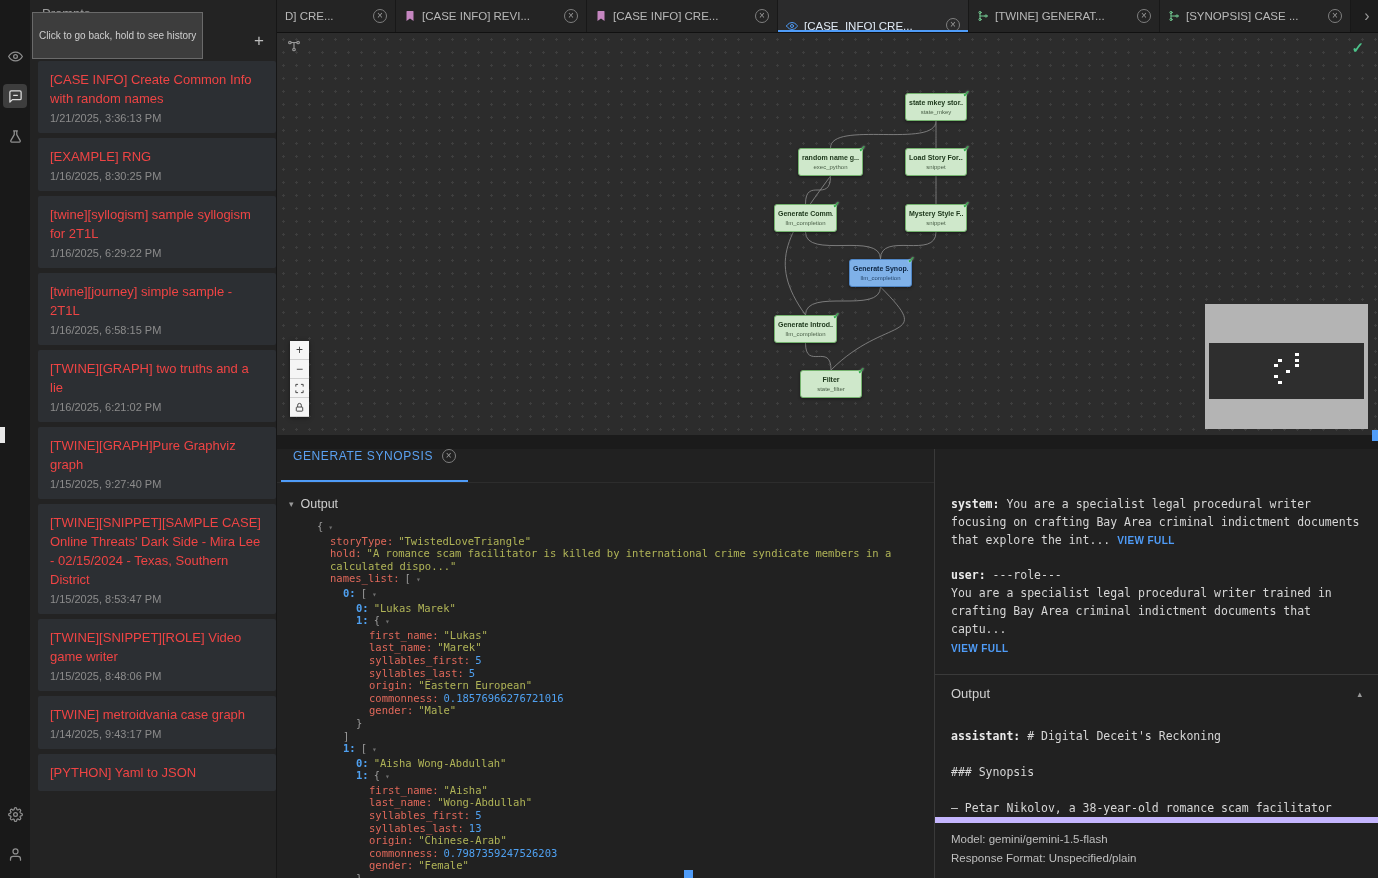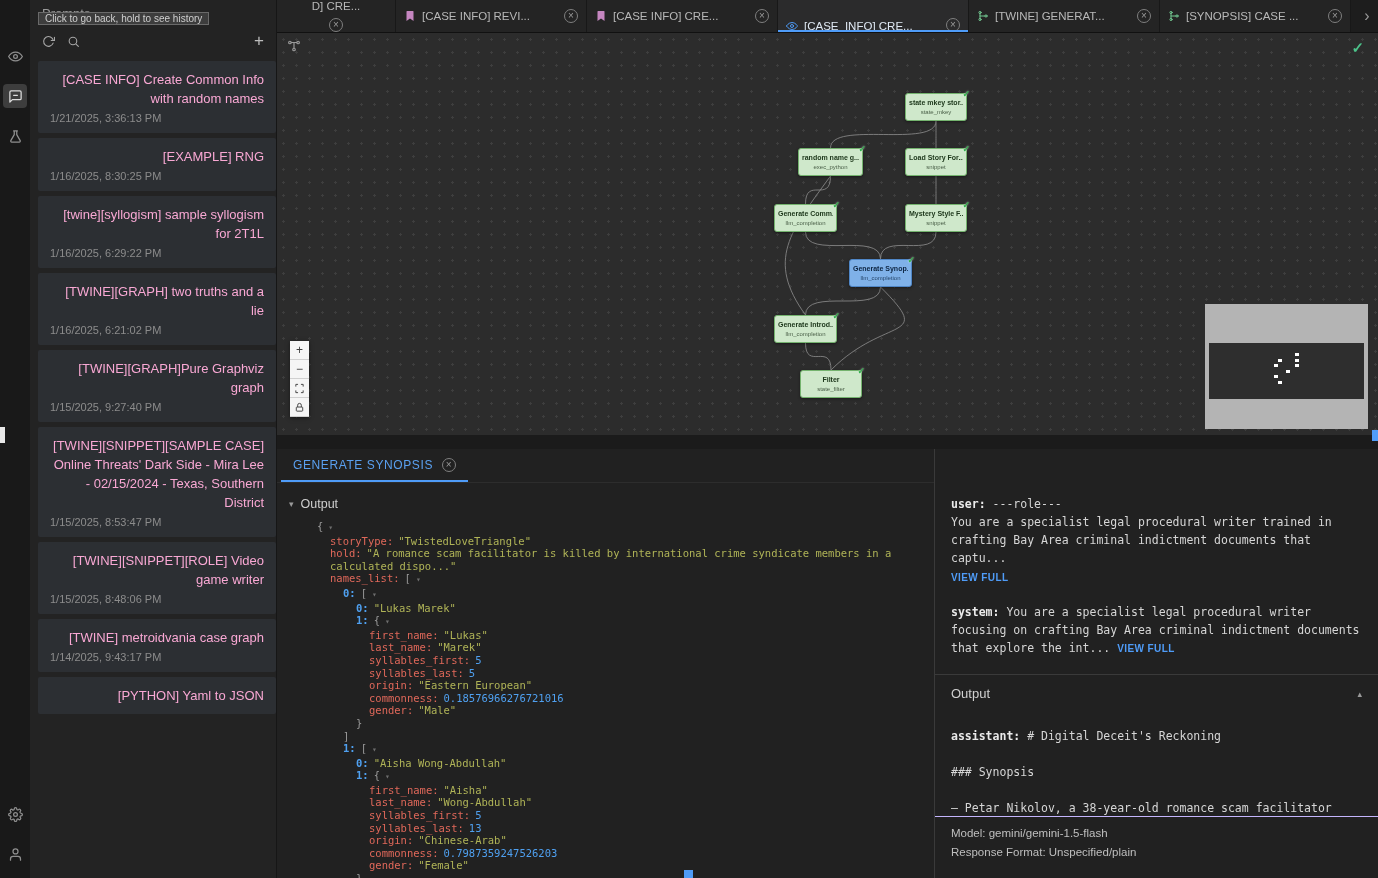--- a/index.html
+++ b/index.html
@@ -11,38 +11,38 @@
   .iconbar { width:30px; background:#191919; display:flex; flex-direction:column; align-items:center; padding:44px 0 12px; flex:none; }
   .ic-top,.ic-bottom { display:flex; flex-direction:column; align-items:center; gap:16px; }
   .ic-bottom { margin-top:auto; }
   .ic { width:24px; height:24px; display:flex; align-items:center; justify-content:center; color:#8f8f8f; background:transparent; border:none; border-radius:4px; cursor:pointer; }
   .ic.active { background:#3d3d3d; color:#dcdcdc; }
   .ic svg { width:15px; height:15px; }
 
   
   .prompts { width:247px; background:#232323; border-right:1px solid #161616; display:flex; flex-direction:column; position:relative; flex:none; }
   .prompts-header { padding:6px 12px 0; font-size:13px; color:#9a9a9a; height:26px; }
-  .tooltip { position:absolute; left:8px; top:12px; z-index:10; background:#3d3d3d; border:1px solid #6a6a6a; color:#cfcfcf; font-size:10px; padding:0 6px; white-space:nowrap; }
+  .tooltip { position:absolute; left:2px; top:12px; z-index:10; background:#3d3d3d; border:1px solid #6a6a6a; color:#cfcfcf; font-size:10px; padding:17px 6px; white-space:nowrap; }
   .prompts-actions { height:30px; display:flex; align-items:center; gap:12px; padding:0 12px; color:#a6a6a6; }
   .prompts-actions .abtn { background:none; border:none; color:#a6a6a6; display:flex; align-items:center; cursor:pointer; font-size:14px; }
   .prompts-actions .abtn svg { width:13px; height:13px; }
   .prompts-actions .spacer { flex:1; }
   .add-btn { font-size:17px !important; color:#bdbdbd !important; }
   .prompt-list { flex:1; overflow:hidden; display:flex; flex-direction:column; gap:5px; padding:5px 0 0 8px; }
   .prompt-item { background:#2c2f33; border-radius:2px; padding:9px 12px; cursor:pointer; flex:none; }
-  .prompt-title { font-size:13px; line-height:19px; color:#f9a8d4;text-align:right; }
+  .prompt-title { font-size:13px; line-height:19px; color:#ef4444; }
   .prompt-time { font-size:11px; color:#8c8c8c; margin-top:4px; }
 
   
   .main { flex:1; display:flex; flex-direction:column; min-width:0; }
 
   
   .tabbar { height:33px; background:#1d1d1d; display:flex; align-items:stretch; border-bottom:1px solid #111; flex:none; }
   .tab { width:191px; flex:none; display:flex; align-items:center; gap:6px; padding:0 8px; font-size:11.5px; color:#b8b8b8; background:#242424; border-right:1px solid #181818; position:relative; cursor:pointer; overflow:hidden; }
-  .tab.partial { width:119px;flex-direction:column; }
+  .tab.partial { width:119px; }
   .tab.active { background:#2b2b2c; color:#dfe8f3;align-items:flex-end; }
   .tab.active::after { content:""; position:absolute; left:0; right:0; bottom:0; height:2px; background:#4f9cf8; }
   .tabicon { display:flex; flex:none; }
   .tabicon svg { width:12px; height:12px; }
   .tabicon.bookmark { color:#c586c0; }
   .tabicon.eye { color:#4f9cf8; }
   .tabicon.branch { color:#73c991; }
   .tab .label { flex:1; white-space:nowrap; overflow:hidden; }
   .tab .close { flex:none; width:14px; height:14px; border:1px solid #7f7f7f; border-radius:50%; color:#9a9a9a; font-size:10px; line-height:12px; text-align:center; }
   .chev { margin-left:auto; background:none; border:none; color:#9a9a9a; font-size:16px; width:22px; cursor:pointer; }
@@ -67,21 +67,21 @@
   .minimap { position:absolute; right:10px; top:271px; width:163px; height:125px; background:#b4b4b4; z-index:3; }
   .mm-vp { position:absolute; left:4px; top:39px; width:155px; height:56px; background:#2e2e2e; }
   .mmdot { position:absolute; width:4px; height:3px; background:#fff; }
 
   .splitter { height:14px; background:#1b1b1b; flex:none; cursor:row-resize; }
 
   
   .bottom { flex:1; display:flex; min-height:0; background:#212121; }
   .outpanel { width:658px; flex:none; border-right:1px solid #3a3a3a; display:flex; flex-direction:column; min-height:0; }
   .outtabs { height:34px; flex:none; display:flex; align-items:stretch; padding-left:4px; border-bottom:1px solid #2d2d2d; }
-  .outtab { display:flex; align-items:center; gap:9px; padding:0 12px; color:#5aa0f0; font-size:12px; letter-spacing:.6px; border-bottom:2px solid #4f9cf8; cursor:pointer; }
+  .outtab { display:flex; align-items:flex-start; gap:9px; padding:0 12px; color:#5aa0f0; font-size:12px; letter-spacing:.6px; border-bottom:2px solid #4f9cf8; cursor:pointer; }
   .outtab-close { width:14px; height:14px; border:1px solid #7f7f7f; border-radius:50%; color:#9a9a9a; font-size:10px; line-height:12px; text-align:center; }
   .output-head { display:flex; align-items:center; gap:7px; padding:14px 0 6px 12px; color:#cfcfcf; font-size:12.5px; flex:none; cursor:pointer; }
   .ohead-arrow { color:#9a9a9a; font-size:9px; }
   .json { flex:1; overflow:hidden; padding:3px 10px 0 40px; font-family:"DejaVu Sans Mono",monospace; font-size:10.5px; line-height:12.6px; color:#bbb; }
   .jline { white-space:pre-wrap; }
   .jline > span { margin-right:5px; }
   .tok-key { color:#e0685a; }
   .tok-str { color:#b0b457; }
   .tok-num { color:#4fa0f0; }
   .tok-idx { color:#4fa0f0; font-weight:bold; }
@@ -91,21 +91,21 @@
   
   .chat { flex:1; display:flex; flex-direction:column; min-width:0; font-family:"DejaVu Sans Mono",monospace; font-size:11.5px; color:#d6d6d6; }
   .chat-scroll { flex:1; overflow:hidden; padding:46px 16px 0; line-height:18px; }
   .msg { margin-bottom:16px; }
   .msg .mtext { white-space:pre-wrap; }
   .msg b { color:#eaeaea; }
   .viewfull { color:#4f9cf8; font-family:"Liberation Sans",sans-serif; font-size:10px; font-weight:bold; letter-spacing:.4px; cursor:pointer; }
   .viewfull.block { display:block; margin-top:2px; }
   .chat-outhead { display:flex; align-items:center; justify-content:space-between; margin:4px -16px 14px; padding:10px 16px; border-top:1px solid #3a3a3a; font-family:"Liberation Sans",sans-serif; font-size:13px; color:#d0d0d0; }
   .chat-outhead .uparrow { color:#9a9a9a; font-size:9px; cursor:pointer; }
-  .meta { flex:none; border-top:1px solid #c4b5fd; padding:7px 16px 16px; font-family:"Liberation Sans",sans-serif; font-size:11.5px; line-height:19px; color:#bfbfbf; }
+  .meta { flex:none; border-top:6px solid #c4b5fd; padding:7px 16px 10px; font-family:"Liberation Sans",sans-serif; font-size:11.5px; line-height:19px; color:#bfbfbf; }
 
   
   .h-handle { position:absolute; left:684px; bottom:0; width:9px; height:8px; background:#4f9cf8; z-index:20; cursor:row-resize; }
   .r-handle { position:absolute; right:0; top:430px; width:6px; height:11px; background:#4f9cf8; z-index:20; cursor:col-resize; }
   .l-mark { position:absolute; left:0; top:427px; width:5px; height:16px; background:#e8e8e8; z-index:20; }
 </style>
 </head>
 <body>
 
 <div class="app">
@@ -170,20 +170,24 @@
           <div class="prompt-title">[CASE INFO] Create Common Info with random names</div>
           <div class="prompt-time">1/21/2025, 3:36:13 PM</div>
         </div>
         <div class="prompt-item">
           <div class="prompt-title">[EXAMPLE] RNG</div>
           <div class="prompt-time">1/16/2025, 8:30:25 PM</div>
         </div>
         <div class="prompt-item">
           <div class="prompt-title">[twine][syllogism] sample syllogism for 2T1L</div>
           <div class="prompt-time">1/16/2025, 6:29:22 PM</div>
+        </div>
+        <div class="prompt-item">
+          <div class="prompt-title">[twine][journey] simple sample - 2T1L</div>
+          <div class="prompt-time">1/16/2025, 6:58:15 PM</div>
         </div>
         <div class="prompt-item">
           <div class="prompt-title">[TWINE][GRAPH] two truths and a lie</div>
           <div class="prompt-time">1/16/2025, 6:21:02 PM</div>
         </div>
         <div class="prompt-item">
           <div class="prompt-title">[TWINE][GRAPH]Pure Graphviz graph</div>
           <div class="prompt-time">1/15/2025, 9:27:40 PM</div>
         </div>
         <div class="prompt-item">
@@ -396,23 +400,23 @@
             <div class="jline" style="padding-left: 52px;"><span class="tok-key">syllables_last:</span><span class="tok-num">13</span></div>
             <div class="jline" style="padding-left: 52px;"><span class="tok-key">origin:</span><span class="tok-str">"Chinese-Arab"</span></div>
             <div class="jline" style="padding-left: 52px;"><span class="tok-key">commonness:</span><span class="tok-num">0.7987359247526203</span></div>
             <div class="jline" style="padding-left: 52px;"><span class="tok-key">gender:</span><span class="tok-str">"Female"</span></div>
             <div class="jline" style="padding-left: 39px;"><span class="tok-punc">}</span></div>
           </div>
       </section>
 
       <section class="chat">
         <div class="chat-scroll" id="chat-scroll">
+            <div class="msg"><span class="mtext"><b>system: </b>You are a specialist legal procedural writer focusing on crafting Bay Area criminal indictment documents that explore the int...</span> <span class="viewfull">VIEW FULL</span></div>
             <div class="msg"><span class="mtext"><b>user: </b>---role---
 You are a specialist legal procedural writer trained in crafting Bay Area criminal indictment documents that captu...</span><span class="viewfull block">VIEW FULL</span></div>
-            <div class="msg"><span class="mtext"><b>system: </b>You are a specialist legal procedural writer focusing on crafting Bay Area criminal indictment documents that explore the int...</span> <span class="viewfull">VIEW FULL</span></div>
             <div class="chat-outhead">
               <span>Output</span>
               <span class="uparrow">▴</span>
             </div>
             <div class="msg"><span class="mtext"><b>assistant: </b># Digital Deceit's Reckoning
 
 ### Synopsis
 
 — Petar Nikolov, a 38-year-old romance scam facilitator operating from a co-worki...</span> <span class="viewfull">VIEW FULL</span></div>
           </div>

